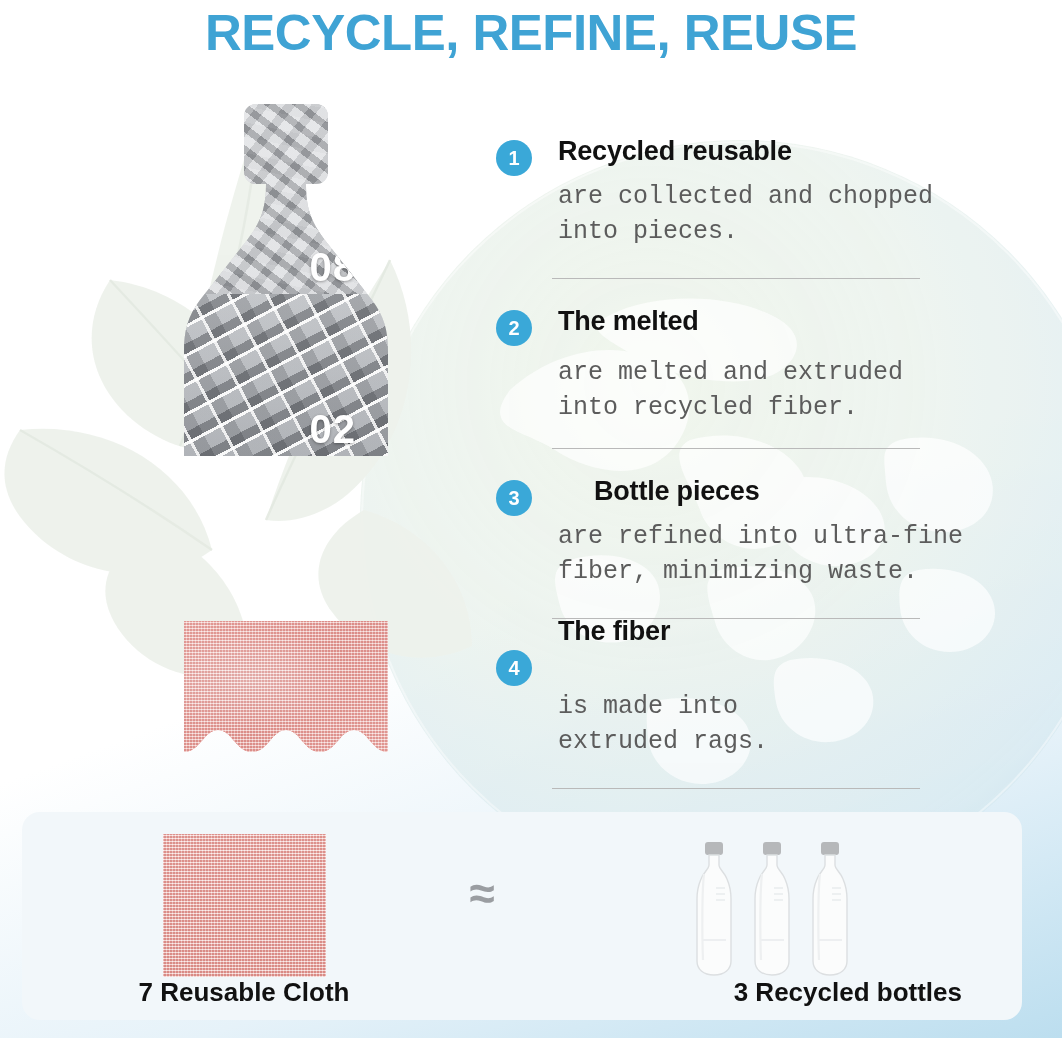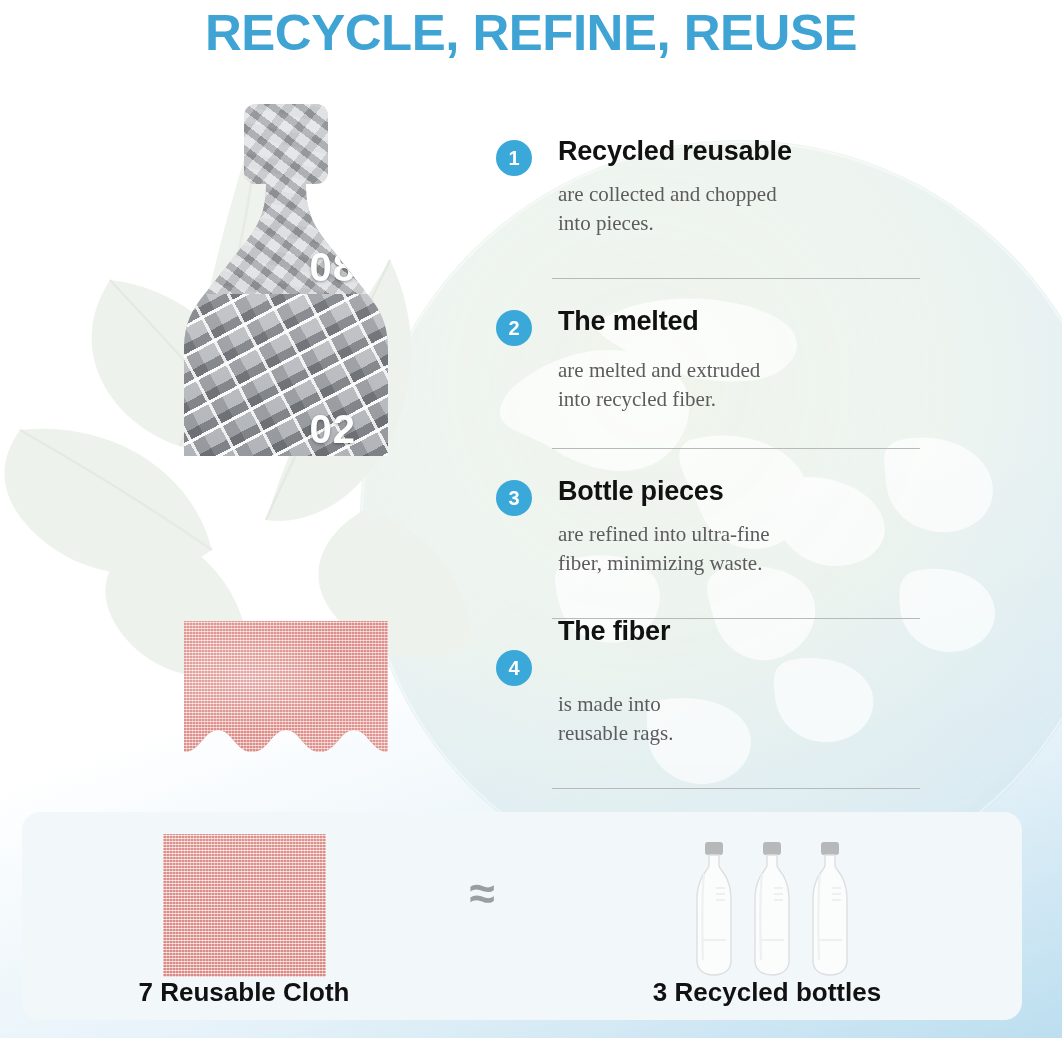--- a/index.html
+++ b/index.html
@@ -103,22 +103,22 @@
     font-size:20px;font-weight:bold;line-height:36px;text-align:center;
     font-family:"Liberation Sans", sans-serif;
   }
   .step-head{
     position:absolute;left:62px;
     font-size:27px;font-weight:bold;color:#111111;
     font-family:"Liberation Sans", sans-serif;letter-spacing:-0.2px;
   }
   .step-body{
     position:absolute;left:62px;
-    font-size:21px;line-height:1.38;color:#5c5c5c;
-    font-family:Liberation Serif, serif;white-space:pre-line;
+    font-size:25px;line-height:1.38;color:#5c5c5c;
+    font-family:Liberation Mono, monospace;white-space:pre-line;
   }
   .divider{
     position:absolute;left:56px;width:368px;height:1px;background:#b9b9b9;
   }
 
   
   #card{
     position:absolute;left:22px;top:812px;width:1000px;height:208px;
     background:#f2f7fa;border-radius:18px;
   }
@@ -136,21 +136,21 @@
     font-family:"Liberation Sans", sans-serif;
   }
   #bottles-row{position:absolute;left:668px;top:18px;width:180px;height:150px;}
   .mini-bottle{position:absolute;top:10px;width:48px;height:138px;}
   .mini-bottle svg{width:100%;height:100%;display:block;}
   .cap-label{
     position:absolute;bottom:12px;font-size:26px;font-weight:bold;color:#111111;
     font-family:"Liberation Sans", sans-serif;
   }
   #label-cloth{left:92px;width:260px;text-align:center;}
-  #label-bottles{left:590px;width:310px;text-align:center;}
+  #label-bottles{left:630px;width:310px;text-align:right;}
 </style>
 </head>
 <body>
 
 <div id="stage">
 
   <div class="wm globe">
     <svg viewBox="0 0 760 760" aria-hidden="true">
       <g fill="#ffffff" opacity=".72">
         <path d="M150 250 C200 205,265 200,305 225 C345 250,330 300,300 320 C270 340,225 330,195 310 C165 290,120 290,150 250 Z"></path>
@@ -235,31 +235,31 @@
     <div class="step">
       <div class="badge" style="top:174px;">2</div>
       <div class="step-head" style="top:170px;">The melted</div>
       <div class="step-body" style="top:220px;">are melted and extruded
 into recycled fiber.</div>
       <div class="divider" style="top:312px;"></div>
     </div>
 
     <div class="step">
       <div class="badge" style="top:344px;">3</div>
-      <div class="step-head" style="top:340px;">Bottle pieces</div>
+      <div class="step-head" style="top:340px;margin-left:36px;">Bottle pieces</div>
       <div class="step-body" style="top:384px;">are refined into ultra-fine
 fiber, minimizing waste.</div>
       <div class="divider" style="top:482px;"></div>
     </div>
 
     <div class="step">
       <div class="badge" style="top:514px;">4</div>
       <div class="step-head" style="top:480px;">The fiber</div>
       <div class="step-body" style="top:554px;">is made into
-reusable rags.</div>
+extruded rags.</div>
       <div class="divider" style="top:652px;"></div>
     </div>
 
   </div>
 
   <div id="card">
     <div class="swatch"></div>
 
     <div id="bottles-row">
       <div class="mini-bottle" style="left:0px;">

